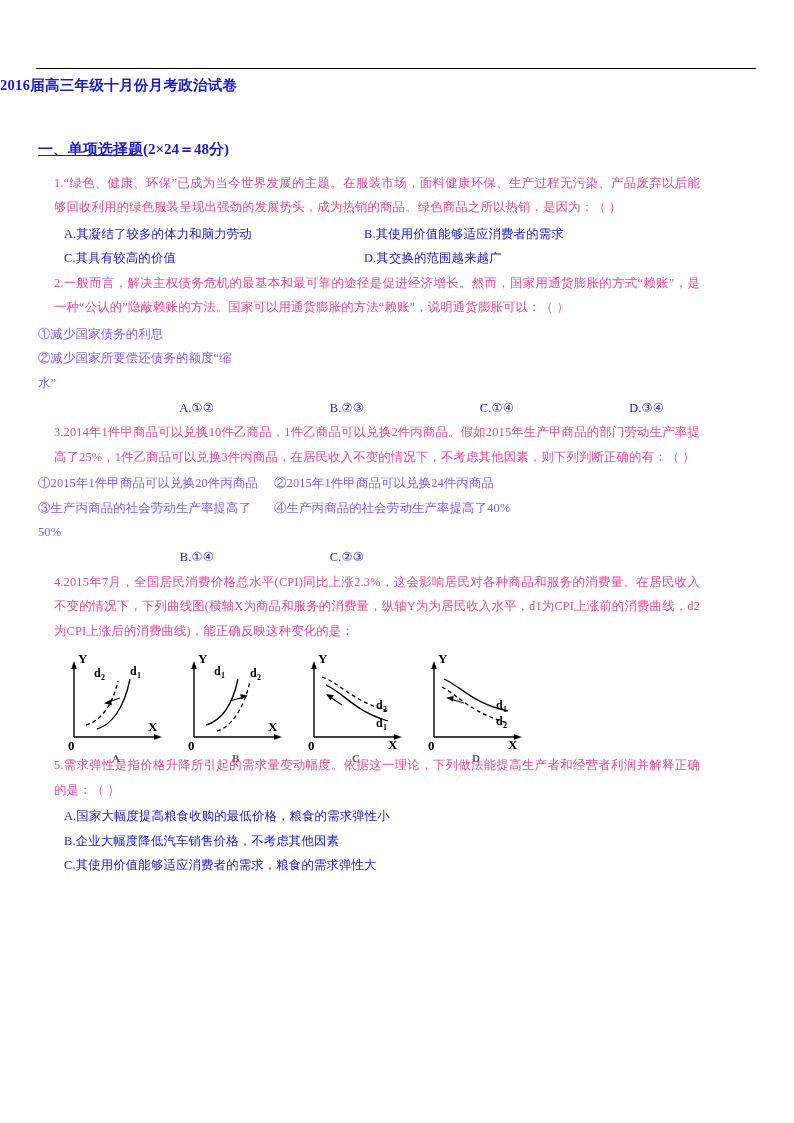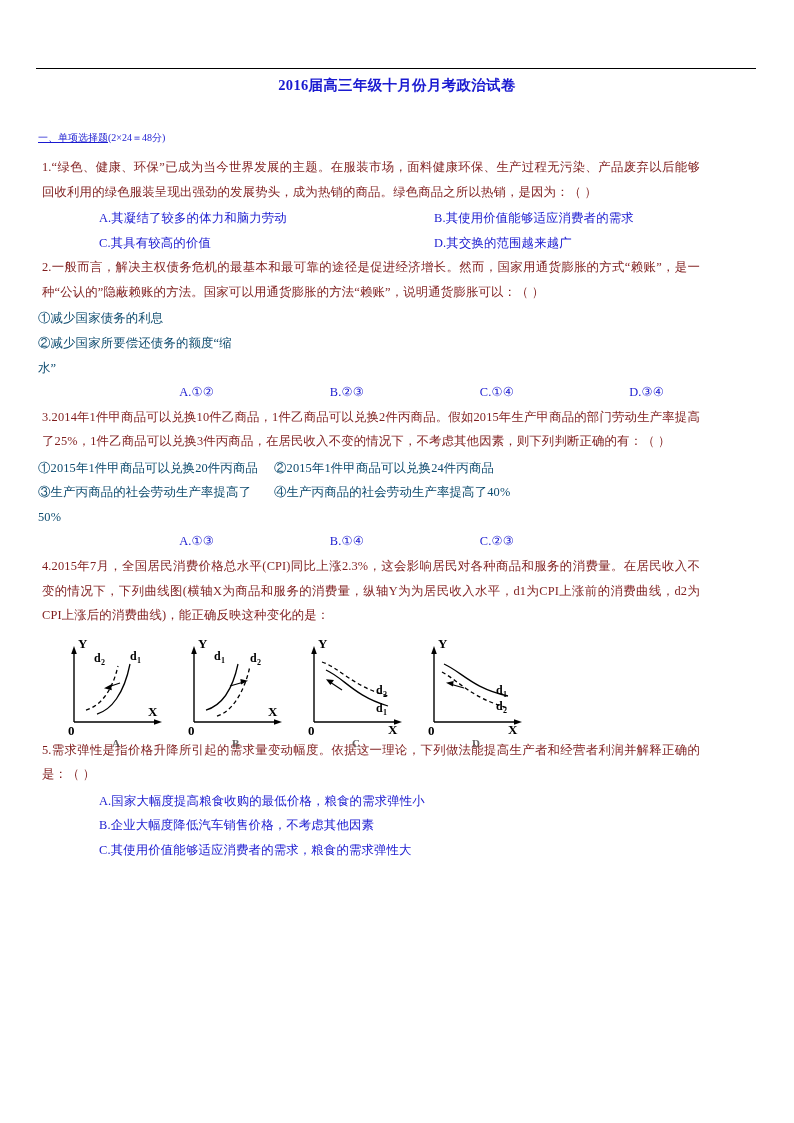--- a/index.html
+++ b/index.html
@@ -28,68 +28,66 @@
     top: 68px;
     width: 720px;
     height: 0;
     border-top: 1.6px solid #000000;
   }
   .doc-title {
     position: absolute;
     left: 0;
     right: 0;
     top: 76px;
-    text-align: center;
     font-size: 14.5px;
     font-weight: bold;
     color: #1a1ad0;
     letter-spacing: 0.3px;
   }
   .content {
     position: absolute;
     left: 38px;
     top: 130px;
     width: 662px;
   }
   .section-head {
-    font-size: 10px;
-    font-weight: normal;
-    color: #1a1ad0;
-    margin: 0 0 10px 0;
+    font-size: 15px;
+    font-weight: bold;
+    color: #1a1ad0;
+    margin: 8px 0 10px 0;
     line-height: 1.5;
   }
   .section-head .u {
     text-decoration: underline;
   }
   .q {
     font-size: 12.4px;
     line-height: 1.98;
-    color: #7f1d1d;
-    margin: 0 0 2px 4px;
+    color: #ec4899;
+    margin: 0 0 2px 16px;
     text-align: justify;
     letter-spacing: 0.15px;
   }
   .opt-row {
     font-size: 12.4px;
     line-height: 1.98;
     color: #1a1ad0;
     display: flex;
     letter-spacing: 0.15px;
   }
   .opt-row .cell {
     display: inline-block;
-    margin-left: 35px;
   }
   .opt-indent {
     padding-left: 26px;
   }
   .sub-row {
     font-size: 12.4px;
     line-height: 1.98;
-    color: #0c4a6e;
+    color: #8b5cf6;
     letter-spacing: 0.15px;
     display: flex;
   }
   .abcd-row {
     font-size: 12.4px;
     line-height: 1.98;
     color: #1a1ad0;
     padding-left: 26px;
     display: flex;
     letter-spacing: 0.15px;
@@ -161,21 +159,20 @@
     <div class="q">3.2014年1件甲商品可以兑换10件乙商品，1件乙商品可以兑换2件丙商品。假如2015年生产甲商品的部门劳动生产率提高了25%，1件乙商品可以兑换3件丙商品，在居民收入不变的情况下，不考虑其他因素，则下列判断正确的有：（          ）</div>
     <div class="sub-row w2b">
       <span class="cell">①2015年1件甲商品可以兑换20件丙商品</span>
       <span class="cell">②2015年1件甲商品可以兑换24件丙商品</span>
     </div>
     <div class="sub-row w2b">
       <span class="cell">③生产丙商品的社会劳动生产率提高了50%</span>
       <span class="cell">④生产丙商品的社会劳动生产率提高了40%</span>
     </div>
     <div class="abcd-row">
-      <span class="cell">A.①③</span>
       <span class="cell">B.①④</span>
       <span class="cell">C.②③</span>
     </div>
 
     <div class="q">4.2015年7月，全国居民消费价格总水平(CPI)同比上涨2.3%，这会影响居民对各种商品和服务的消费量。在居民收入不变的情况下，下列曲线图(横轴X为商品和服务的消费量，纵轴Y为为居民收入水平，d1为CPI上涨前的消费曲线，d2为CPI上涨后的消费曲线)，能正确反映这种变化的是：</div>
 
     <div class="charts">
 
       <div class="chart-box">
         <svg width="120" height="102" viewBox="0 0 120 102">

